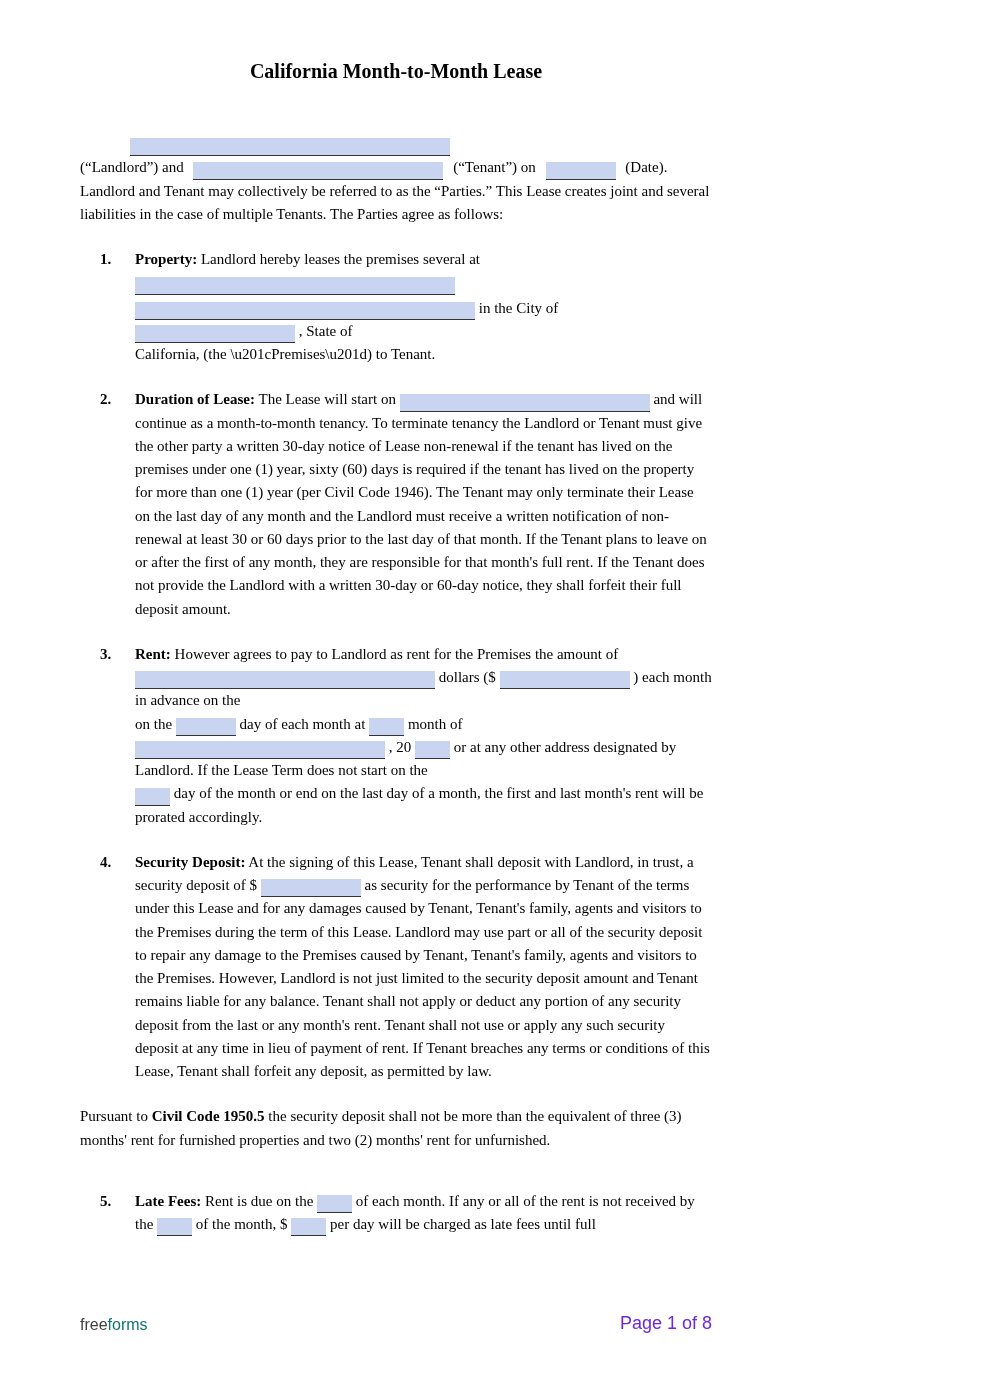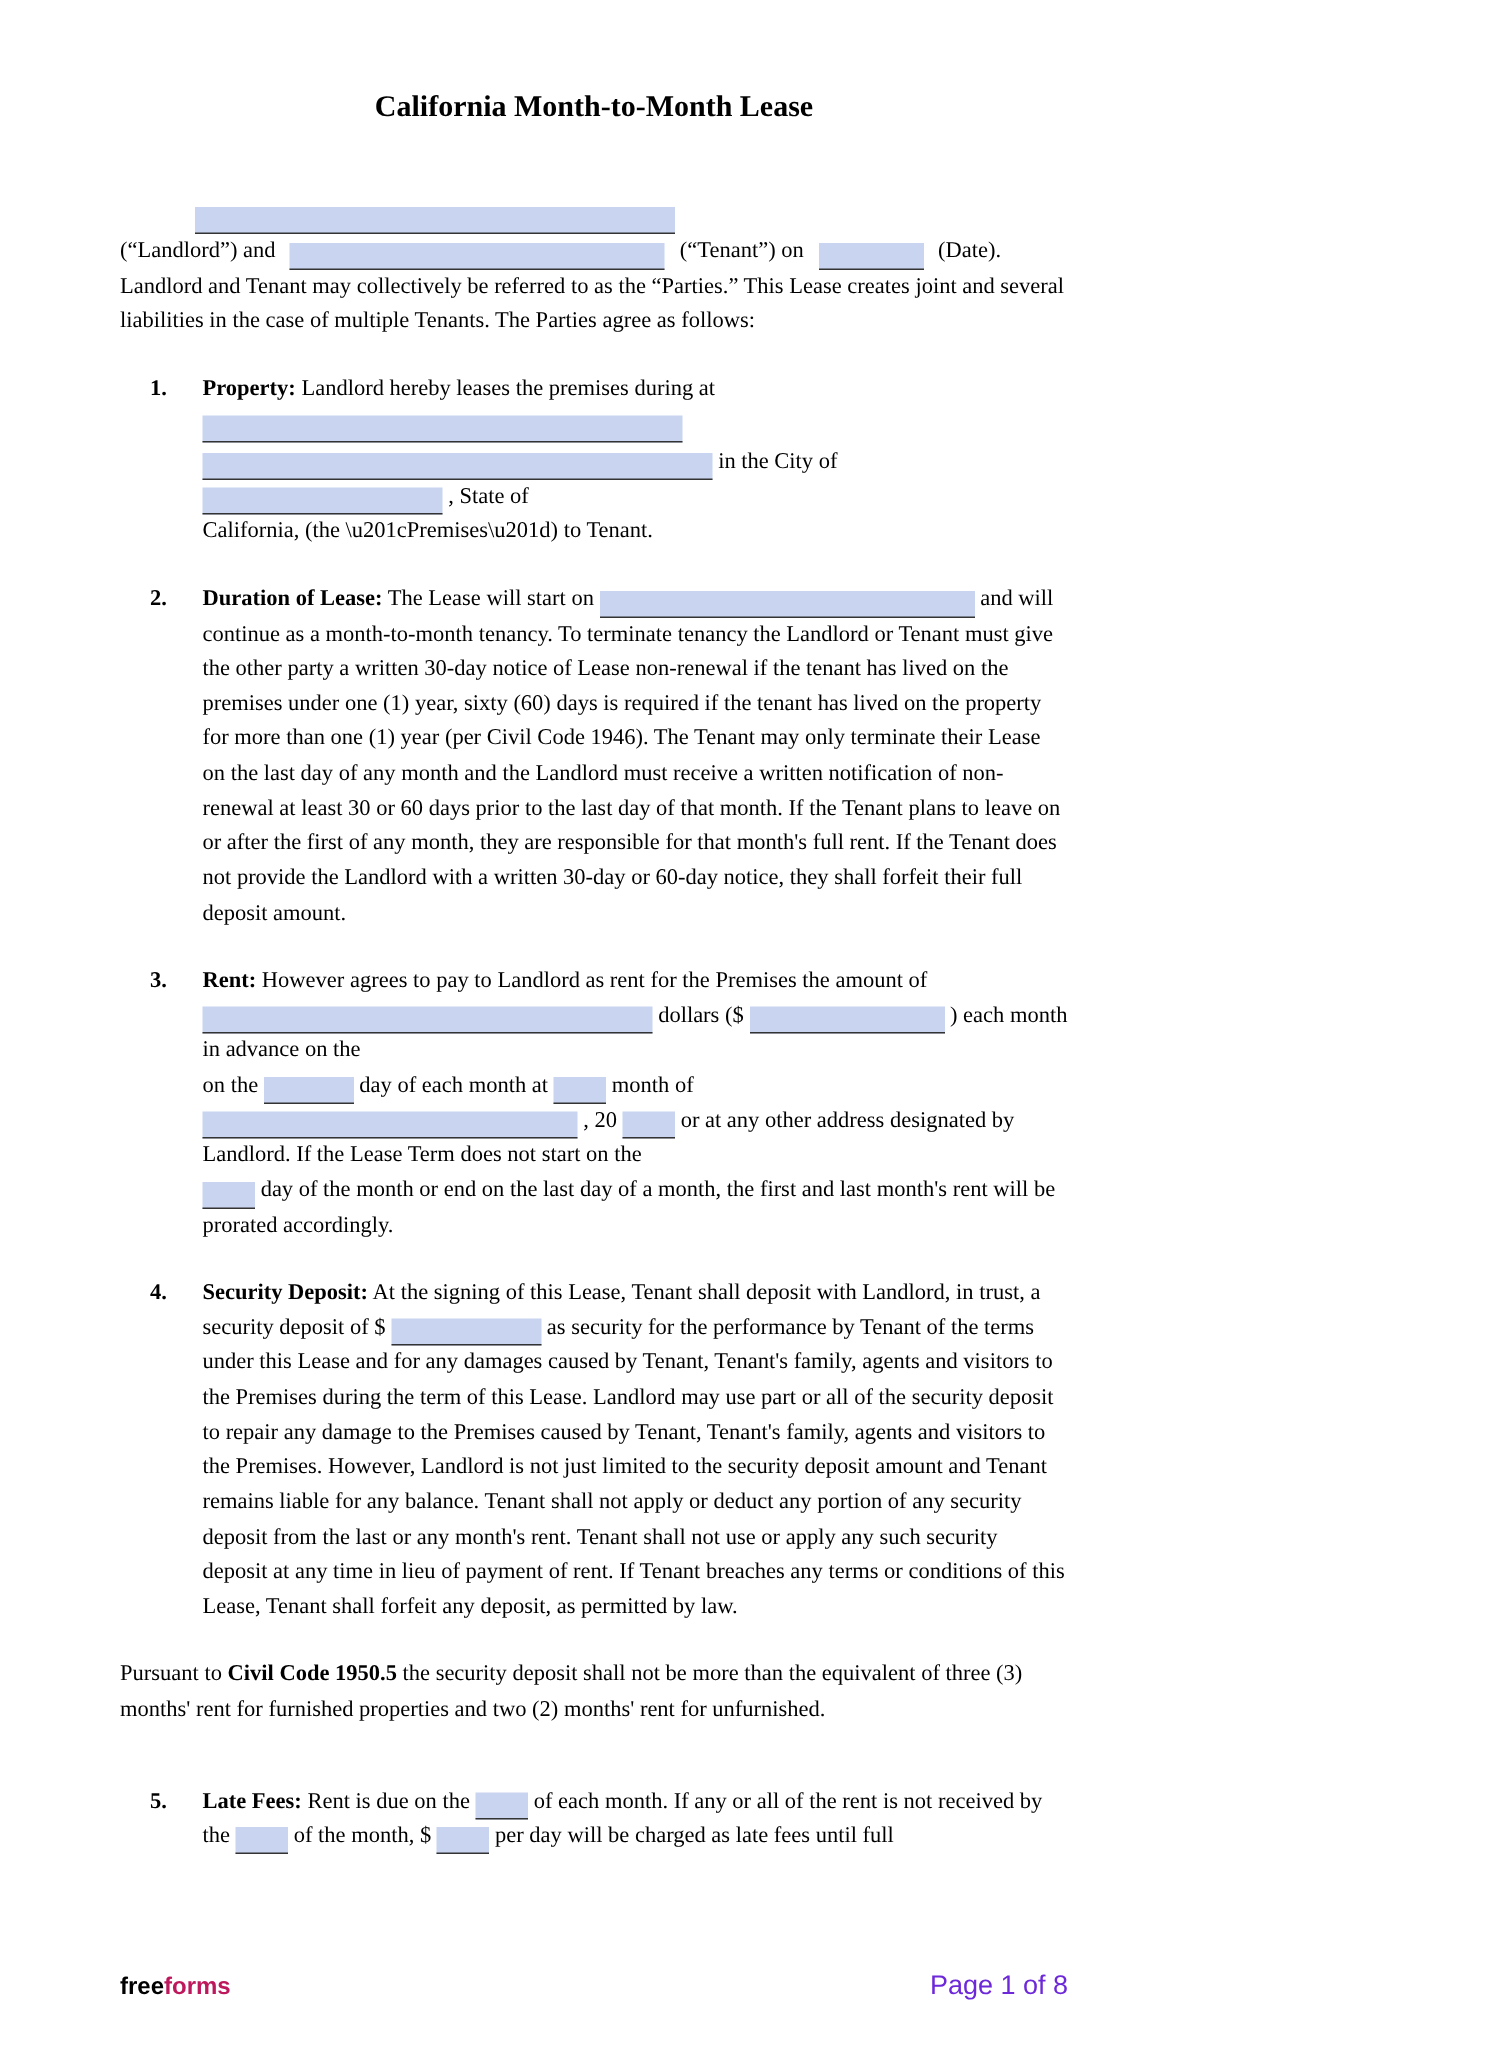--- a/index.html
+++ b/index.html
@@ -121,27 +121,27 @@
       align-items: flex-end;
     }
 
     .footer-brand {
       font-family: Arial, sans-serif;
       font-size: 16px;
       color: #555;
     }
 
     .footer-brand span.free {
-      color: #000000;
-      font-weight: bold;
+      color: #404040;
+      font-weight: normal;
     }
 
     .footer-brand span.forms {
-      color: #be185d;
-      font-weight: bold;
+      color: #0f766e;
+      font-weight: normal;
     }
 
     .footer-page {
       font-family: Arial, sans-serif;
       font-size: 18px;
       color: #6d28d9;
     }
 
     .property-block {
       margin-top: 2px;
@@ -167,21 +167,21 @@
       <span class="blank blank-lg" style="margin: 0 6px;"></span>
       <span>(“Tenant”) on</span>
       <span class="blank blank-date" style="margin: 0 6px;"></span>
       <span>(Date).</span>
       <span>Landlord and Tenant may collectively be referred to as the “Parties.”  This Lease creates joint and several liabilities in the case of multiple Tenants.  The Parties agree as follows:</span>
     </div>
 
     <div class="section-numbered">
       <span class="section-number">1.</span>
       <span class="section-title">Property:</span>
-      <span>  Landlord hereby leases the premises during at </span>
+      <span>  Landlord hereby leases the premises several at </span>
       <span class="blank blank-xl"></span>
       <div class="property-block">
         <span class="blank" style="min-width:340px;"></span>
         <span> in the City of </span>
         <span class="blank blank" style="min-width:160px;"></span>
         <span>, State of</span>
       </div>
       <span>California, (the \u201cPremises\u201d) to Tenant.</span>
     </div>
 

